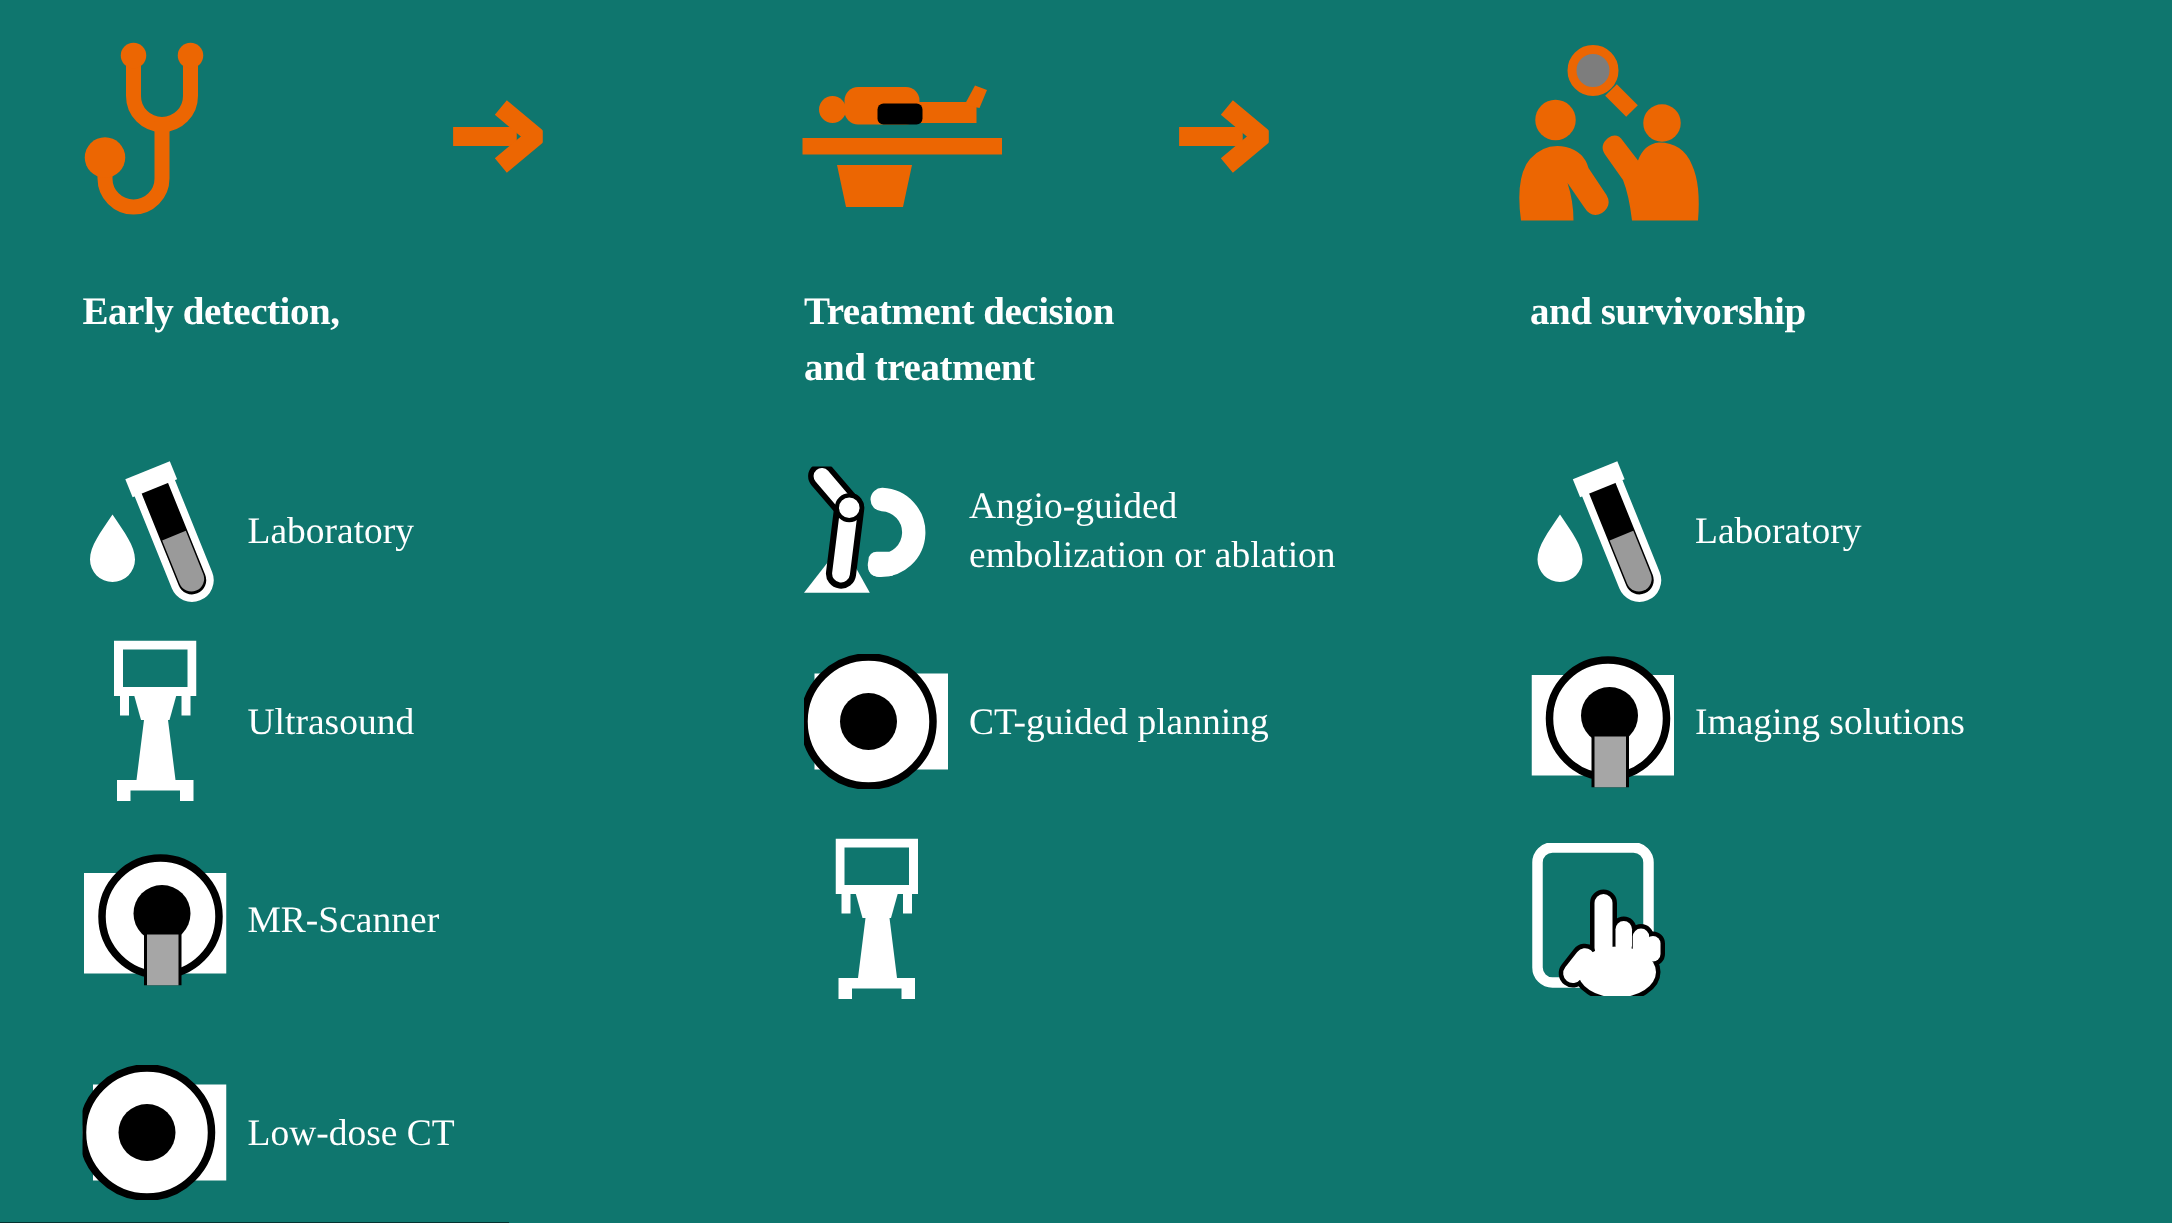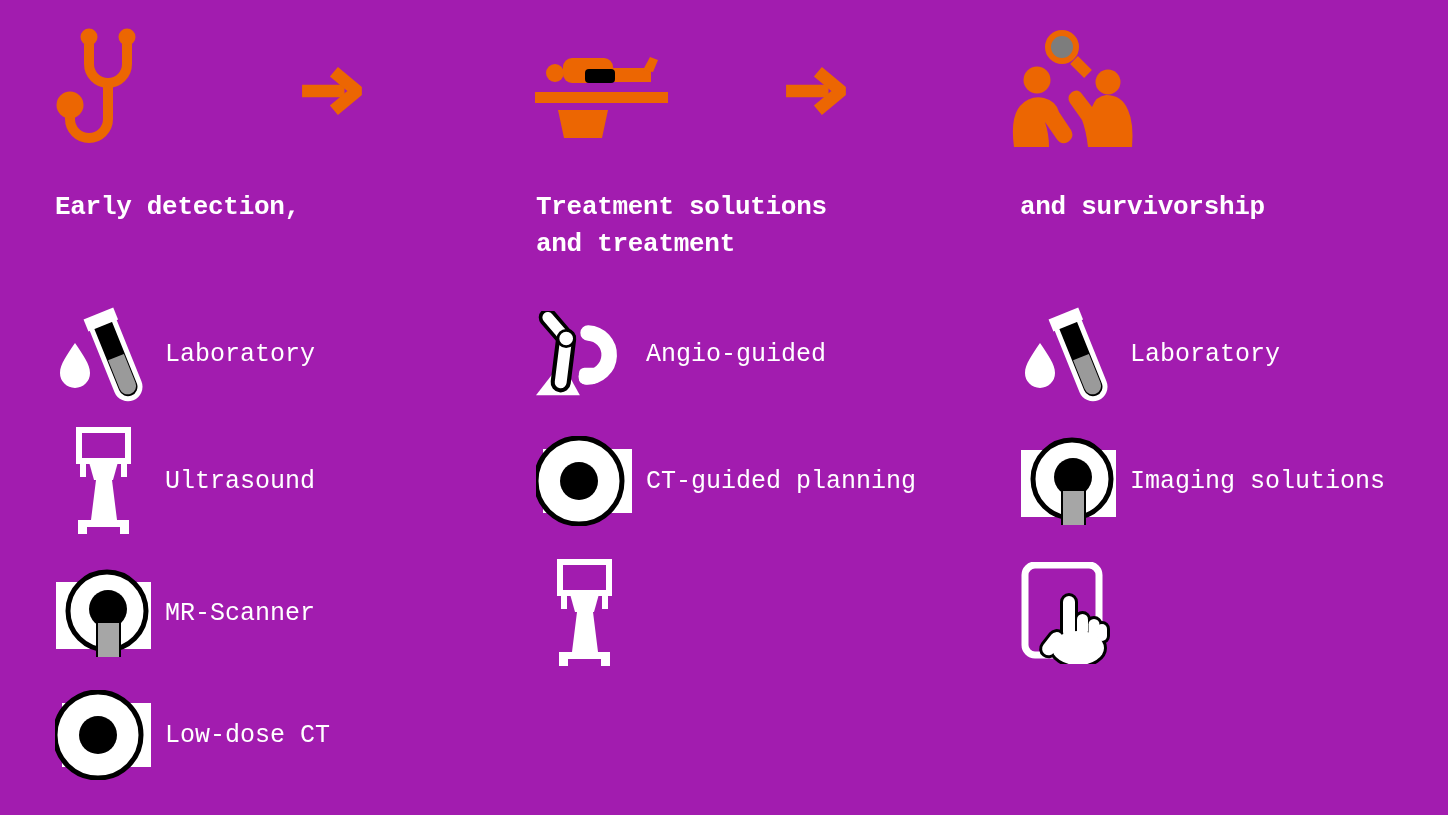--- a/index.html
+++ b/index.html
@@ -1,17 +1,17 @@
 <!DOCTYPE html>
 <html><head>
 <meta charset="utf-8">
 <style>
   html,body{margin:0;padding:0;background:#000;}
-  #stage{position:relative;width:1448px;height:815px;background:#a21caf;overflow:hidden;
-         font-family:Liberation Mono, monospace;color:#fff;}
+  #stage{position:relative;width:1448px;height:815px;background:#0f766e;overflow:hidden;
+         font-family:Liberation Serif, serif;color:#fff;}
   .abs{position:absolute;}
   svg{display:block;}
   
   #hdr-icon-1{left:55px;top:26px;}
   #arrow-1{left:300px;top:64px;}
   #hdr-icon-2{left:533px;top:48px;}
   #arrow-2{left:784px;top:64px;}
   #hdr-icon-3{left:1008px;top:18px;}
   
   .i-steth{width:95px;height:125px;}
@@ -24,21 +24,21 @@
   .i-ct{width:96px;height:90px;}
   .i-angio{width:105px;height:95px;}
   .i-tablet{width:95px;height:102px;}
   
   .col{position:absolute;top:0;width:480px;height:815px;}
   #col-1{left:55px;} #col-2{left:536px;} #col-3{left:1020px;}
   .col-header{position:absolute;left:0;top:189px;
       font-weight:bold;font-size:26px;line-height:37px;letter-spacing:-0.3px;color:#fff;}
   
   .row{position:absolute;left:0;height:112px;display:flex;align-items:center;}
-  .r1{top:298px;} .r2{top:425px;} .r3{top:557px;} .r4{top:679px;}
+  .r1{top:298px;} .r2{top:425px;} .r3{top:557px;} .r4{top:699px;}
   .icon-box{width:96px;flex:none;display:flex;justify-content:center;align-items:center;}
   .label{margin-left:14px;font-size:25px;line-height:33px;color:#fff;font-weight:400;}
   .hidden-defs{position:absolute;width:0;height:0;overflow:hidden;}
 </style>
 </head>
 <body>
 
 <svg class="hidden-defs" aria-hidden="true">
   <defs>
     <symbol id="sym-steth" viewBox="0 0 95 125">
@@ -220,31 +220,32 @@
         </div>
       <div class="label">
         <div>Low-dose CT</div>
         <div></div>
       </div>
     </div>
   </div>
 
   <div id="col-2" class="col">
     <div class="col-header">
-      <div>Treatment solutions</div>
+      <div>Treatment decision</div>
       <div>and treatment</div>
     </div>
     <div class="row r1">
       <div class="icon-box">
           <svg class="i-angio" viewBox="0 0 105 95">
             <use href="#sym-angio"></use>
           </svg>
         </div>
       <div class="label">
         <div>Angio-guided</div>
+        <div>embolization or ablation</div>
       </div>
     </div>
     <div class="row r2">
       <div class="icon-box">
           <svg class="i-ct" viewBox="0 0 96 90">
             <use href="#sym-ct"></use>
           </svg>
         </div>
       <div class="label">
         <div>CT-guided planning</div>

